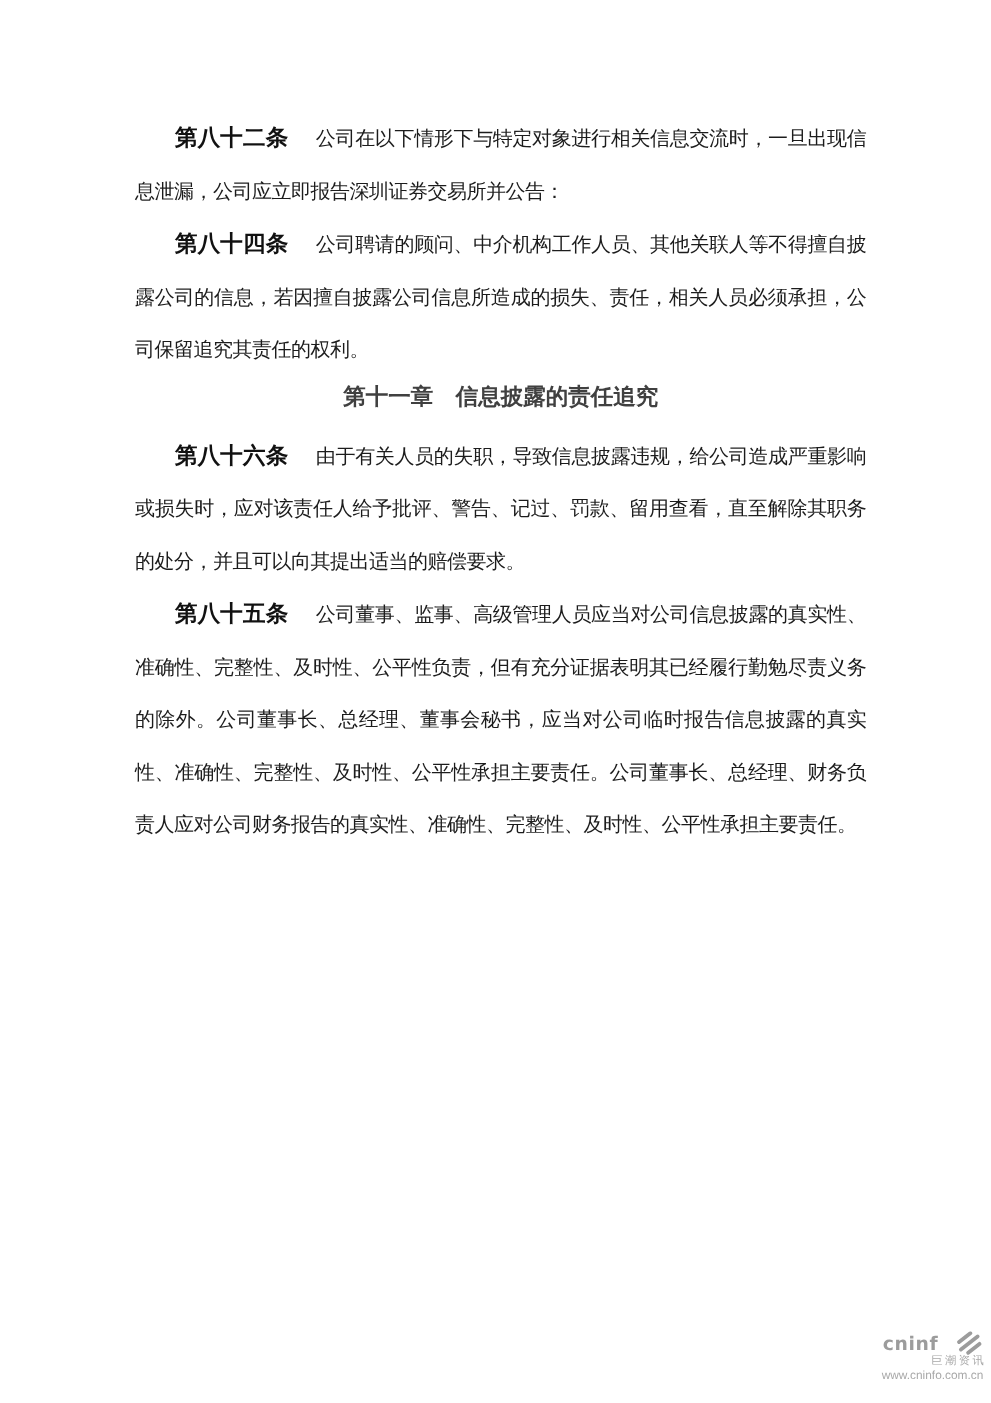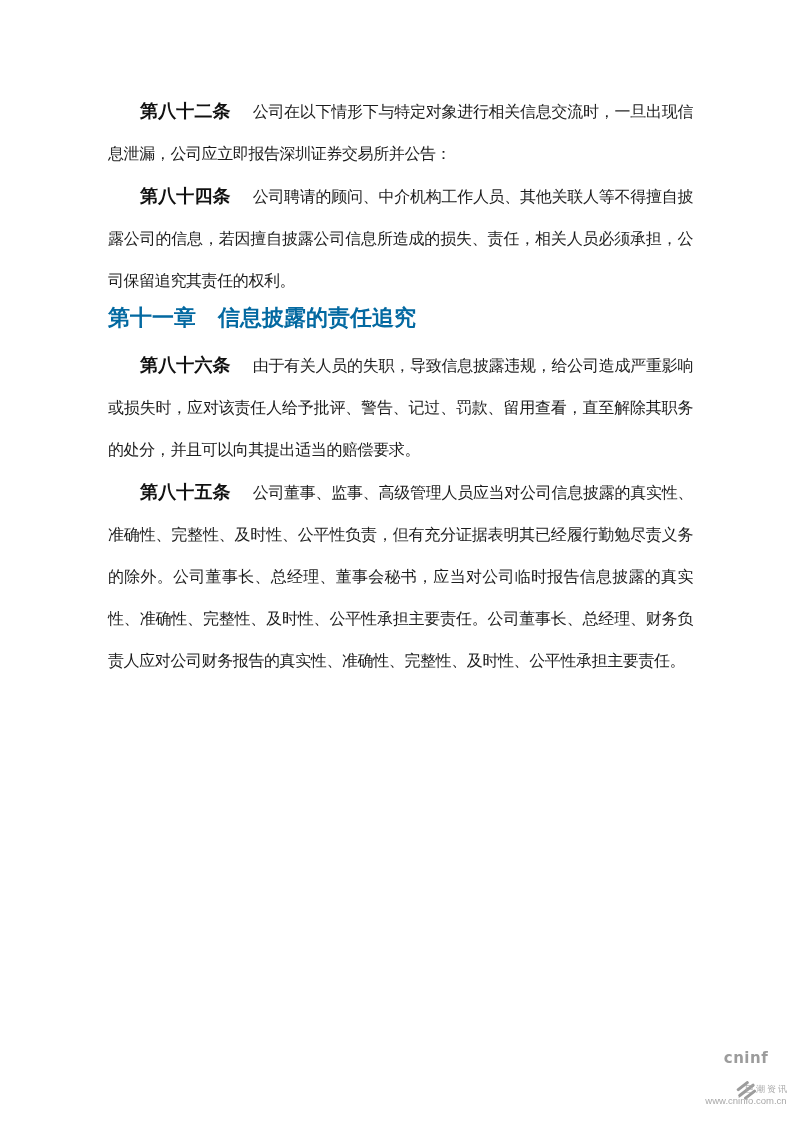--- a/index.html
+++ b/index.html
@@ -32,40 +32,40 @@
     font-weight: bold;
     letter-spacing: 0;
     margin-right: 22px;
     color: #111111;
   }
   .chapter {
     margin: 0;
     position: relative;
     top: -5px;
     font-family: "DejaVu Sans", "Liberation Sans", sans-serif;
-    font-size: 22px;
+    font-size: 18px;
     font-weight: bold;
     line-height: 42px;
-    color: #0369a1;
+    text-align: center;
+    color: #404040;
   }
   .footer-logo {
     position: absolute;
     right: 4px;
     bottom: 15px;
     width: 86px;
     text-align: center;
     user-select: none;
   }
   .logo-row {
     display: flex;
-    align-items: center;
+    align-items: flex-end;
     justify-content: center;
     gap: 14px;
     height: 20px;
-    flex-direction: column;
   }
   .logo-text {
     font-family: "DejaVu Sans", "Liberation Sans", sans-serif;
     font-weight: 700;
     font-size: 15px;
     letter-spacing: 0.5px;
     color: #9c9c9c;
   }
   .swirl-icon svg { display: block; }
   .brand-name {

